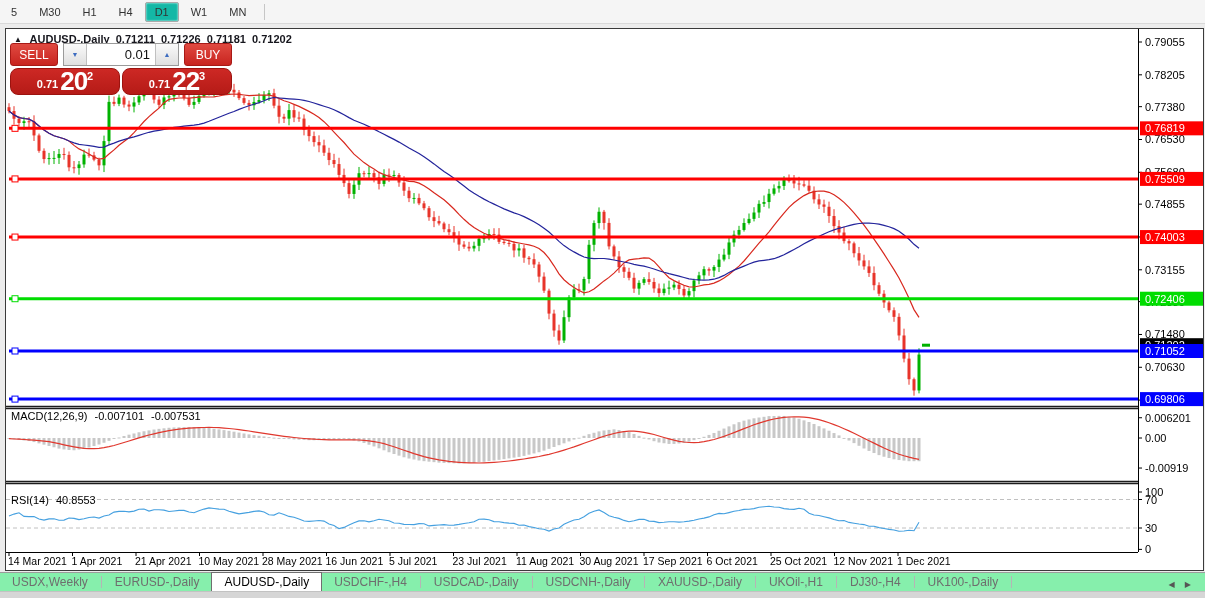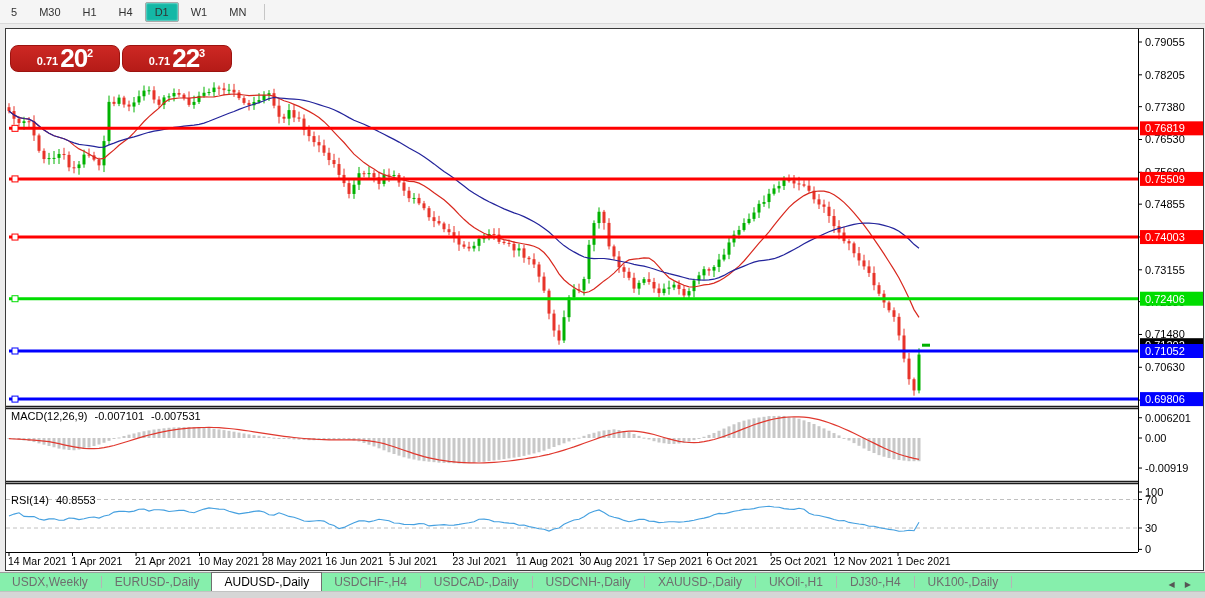--- a/index.html
+++ b/index.html
@@ -730,22 +730,43 @@
         <line x1="701.5" y1="523" x2="701.5" y2="527" stroke="#000"></line>
         <text x="700.5" y="536" font-size="10.5" font-family="Liberation Sans, sans-serif" fill="#000">6 Oct 2021</text>
         <line x1="765" y1="523" x2="765" y2="527" stroke="#000"></line>
         <text x="764" y="536" font-size="10.5" font-family="Liberation Sans, sans-serif" fill="#000">25 Oct 2021</text>
         <line x1="828.5" y1="523" x2="828.5" y2="527" stroke="#000"></line>
         <text x="827.5" y="536" font-size="10.5" font-family="Liberation Sans, sans-serif" fill="#000">12 Nov 2021</text>
         <line x1="892" y1="523" x2="892" y2="527" stroke="#000"></line>
         <text x="891" y="536" font-size="10.5" font-family="Liberation Sans, sans-serif" fill="#000">1 Dec 2021</text>
       </svg>
 
+    <div class="chart-header">
+      <span class="tri">▲</span>
+      <span>AUDUSD-,Daily</span>
+      <span>0.71211</span>
+      <span>0.71226</span>
+      <span>0.71181</span>
+      <span>0.71202</span>
+    </div>
 
     <div class="trade-widget">
+      <div class="tw-row1">
+        <div class="tw-btn tw-sell">SELL</div>
+        <div class="tw-lot">
+          <div class="tw-step left">
+            <span>▼</span>
+          </div>
+          <input value="0.01" style="">
+          <div class="tw-step right">
+            <span>▲</span>
+          </div>
+        </div>
+        <div class="tw-btn tw-buy">BUY</div>
+      </div>
       <div class="tw-row2">
         <div class="tw-price sell">
           <span class="sm">0.71</span>
           <span class="big">20</span>
           <span class="sup">2</span>
         </div>
         <div class="tw-price buy">
           <span class="sm">0.71</span>
           <span class="big">22</span>
           <span class="sup">3</span>

